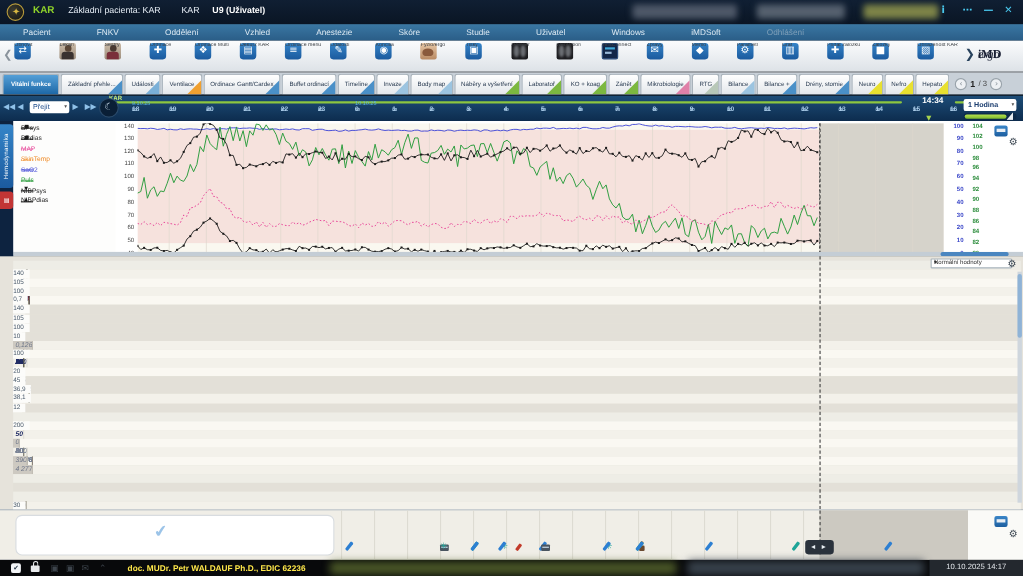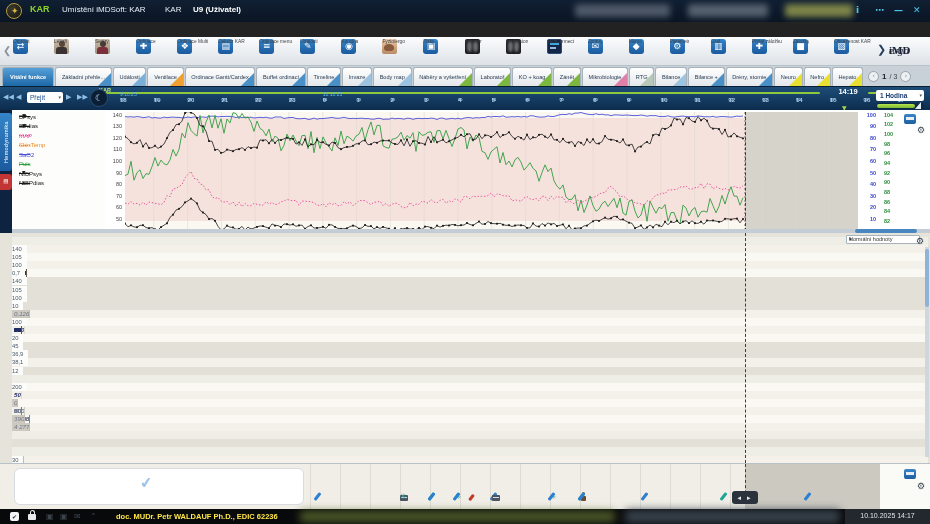--- a/index.html
+++ b/index.html
@@ -175,34 +175,47 @@
 </style>
 </head>
 <body>
 
 <div id="app">
   <div id="titlebar">
     <div class="logo">
         <i>✦</i>
       </div>
     <div class="app">KAR</div>
-    <div class="loc">Umístění iMDSoft: KAR</div>
+    <div class="loc">Základní pacienta: KAR</div>
     <div class="unit">KAR</div>
     <div class="bed">U9 (Uživatel)</div>
     <div class="blurblock" style="left:575px;top:4px;width:95px;height:13px;background:#4e5868;"></div>
     <div class="blurblock" style="left:688px;top:4px;width:80px;height:13px;background:#56616f;"></div>
     <div class="blurblock" style="left:785px;top:4px;width:68px;height:13px;background:#7e8448;"></div>
     <div id="wcs" style="left: 852px; top: 0px; width: 78px; height: 22px;">
         <span class="wc g" style="position: absolute; top: 5px; left: 4px;">i</span>
         <span class="wc g" style="position: absolute; top: 5px; left: 23px;">⋯</span>
         <span class="wc g" style="position: absolute; top: 5px; left: 42px;">—</span>
         <span class="wc g" style="position: absolute; top: 5px; left: 61px;">✕</span>
       </div>
   </div>
 
+  <div id="menubar">
+      <span class="mitem">Pacient</span>
+      <span class="mitem">FNKV</span>
+      <span class="mitem">Oddělení</span>
+      <span class="mitem">Vzhled</span>
+      <span class="mitem">Anestezie</span>
+      <span class="mitem">Skóre</span>
+      <span class="mitem">Studie</span>
+      <span class="mitem">Uživatel</span>
+      <span class="mitem">Windows</span>
+      <span class="mitem">iMDSoft</span>
+      <span class="mitem dim">Odhlášení</span>
+    </div>
 
   <div id="toolbar">
     <div class="nav" style="left:3px;">❮</div>
     <div id="tbtns">
         <div class="tbtn" style="position: relative;">
           <div class="ic tile">
             <i class="g">⇄</i>
           </div>
           <div class="lb">Obnovit</div>
         </div>
@@ -436,21 +449,21 @@
     <div class="tnav" style="left:16px;">◀</div>
     <div id="jumpbox">
         <span>Přejít</span>
         <i>▾</i>
       </div>
     <div class="tnav" style="left:66px;">▶</div>
     <div class="tnav" style="left:77px;">▶▶</div>
     <div class="admline" style="left:96px;width:724px;"></div>
     <div class="admline" style="left:868px;width:40px;"></div>
     <div id="admlabel">KAR</div>
-    <div id="curtime">14:19</div>
+    <div id="curtime">14:34</div>
     <div id="curtri" class="g">▼</div>
     <div id="ticksbox" style="left: 0px; top: 0px; width: 930px; height: 24px;">
         <div class="tick" style="left: 120px;">
           <span class="date">9.10.25</span>
           <span>18</span>
           <sup>00</sup>
         </div>
         <div class="tick" style="left: 153.8px;">
           <span>19</span>
           <sup>00</sup>

